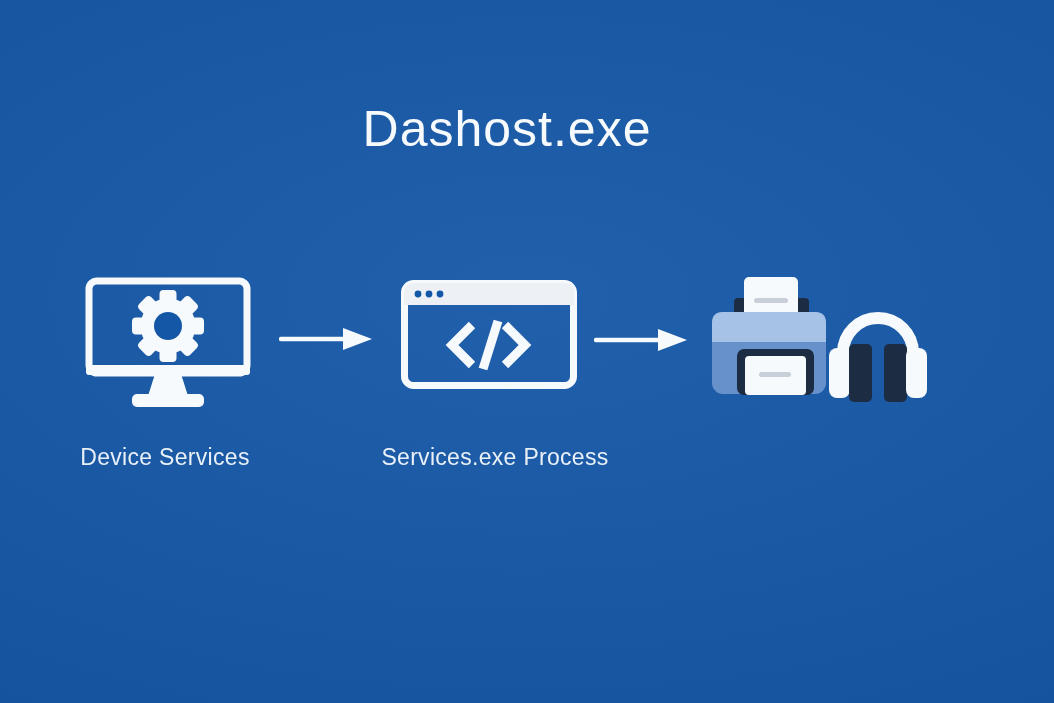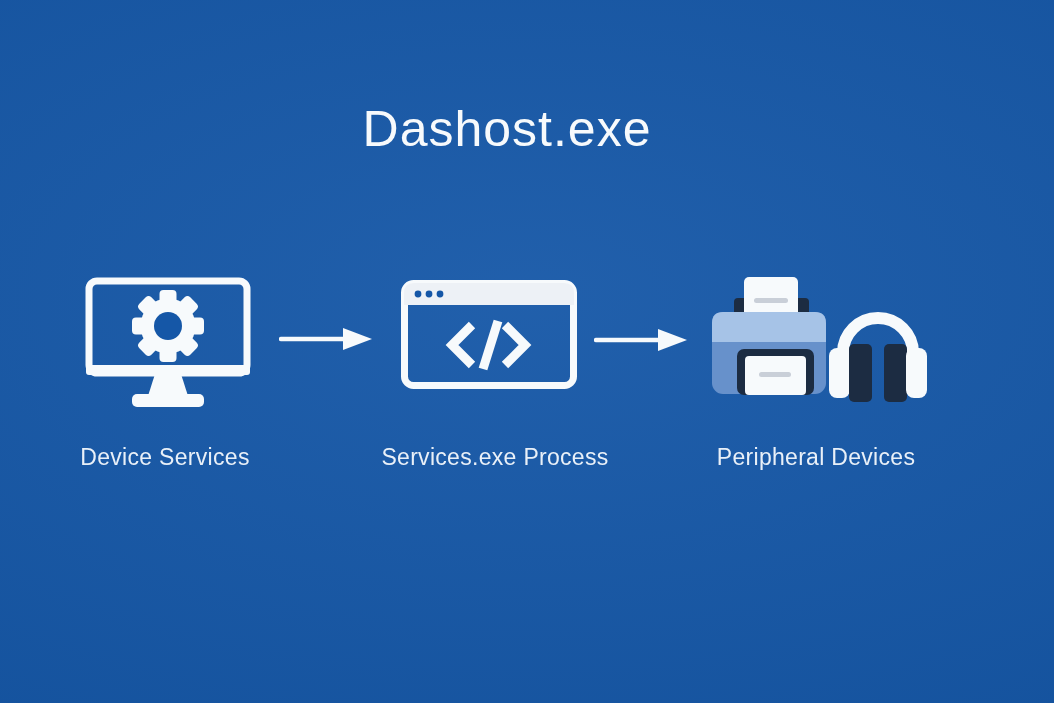--- a/index.html
+++ b/index.html
@@ -121,15 +121,14 @@
         <rect x="126" y="72" width="21" height="50" rx="8" style="fill:var(--white)"></rect>
         <rect x="146" y="68" width="23" height="58" rx="5" style="fill:var(--dark)"></rect>
         <rect x="181" y="68" width="23" height="58" rx="5" style="fill:var(--dark)"></rect>
         <rect x="203" y="72" width="21" height="50" rx="8" style="fill:var(--white)"></rect>
       </g>
     </svg>
   </div>
 
   <div class="node-label label-1">Device Services</div>
   <div class="node-label label-2">Services.exe Process</div>
-  <div class="node-label label-3">Peripheral Devices</div>
 
 </div>
 
 </body></html>

